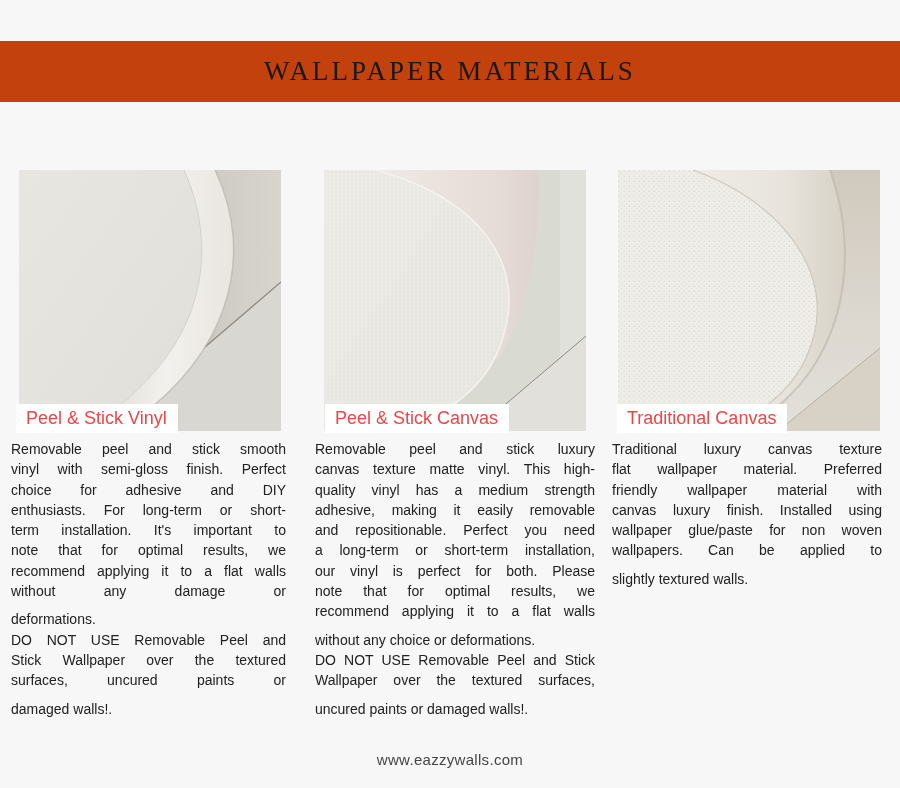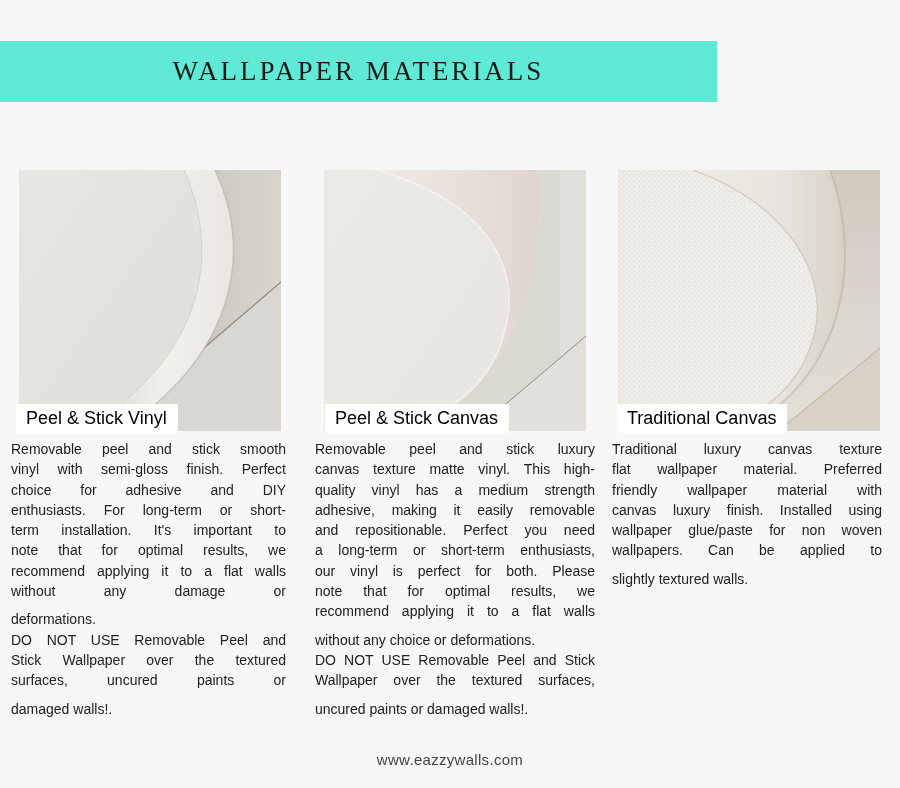--- a/index.html
+++ b/index.html
@@ -1,35 +1,35 @@
 <!DOCTYPE html>
 <html><head>
 <meta charset="utf-8">
 <style>
   html,body{margin:0;padding:0;}
   body{font-family:"Liberation Sans",sans-serif;background:#f7f7f7;}
   .page{position:relative;width:900px;height:788px;background:#f7f7f7;overflow:hidden;}
 
-  .banner{position:absolute;top:41px;left:0;width:717px;height:61px;background:#5eead4;
+  .banner{position:absolute;top:41px;left:0;width:900px;height:61px;background:#c2410c;
           display:flex;align-items:center;justify-content:center;}
   .banner h1{margin:0;font-family:"Liberation Serif",serif;font-weight:500;font-size:27px;
              letter-spacing:3px;color:#191919;}
 
   .col{position:absolute;top:170px;}
   .col-1{left:11px;width:275px;}
   .col-2{left:315px;width:280px;}
   .col-3{left:612px;width:270px;}
 
   .imgwrap{position:relative;width:262px;height:261px;}
   .col-1 .imgwrap{margin-left:8px;}
   .col-2 .imgwrap{margin-left:9px;}
   .col-3 .imgwrap{margin-left:6px;}
   .imgwrap svg{display:block;}
 
-  .mat-label{position:absolute;bottom:-2px;background:#ffffff;color:#000000;
+  .mat-label{position:absolute;bottom:-2px;background:#ffffff;color:#ef4444;
              font-size:18px;line-height:25px;padding:2px 11px 2px 10px;white-space:nowrap;}
   .col-1 .mat-label{left:-3px;}
   .col-2 .mat-label{left:1px;}
   .col-3 .mat-label{left:-1px;}
 
   .desc{margin-top:8px;font-size:14px;line-height:20.3px;color:#212121;}
   .jline{text-align:justify;text-align-last:justify;white-space:nowrap;}
   .jline.last{text-align-last:left;margin-top:8px;}
   .warn .jline{text-underline-offset:3px;text-decoration-thickness:1px;}
 
@@ -127,21 +127,21 @@
       </svg>
       <div class="mat-label">Peel &amp; Stick Canvas</div>
     </div>
     <div class="desc">
       <div class="body">
           <div class="jline">Removable peel and stick luxury</div>
           <div class="jline">canvas texture matte vinyl. This high-</div>
           <div class="jline">quality vinyl has a medium strength</div>
           <div class="jline">adhesive, making it easily removable</div>
           <div class="jline">and repositionable. Perfect you need</div>
-          <div class="jline">a long-term or short-term enthusiasts,</div>
+          <div class="jline">a long-term or short-term installation,</div>
           <div class="jline">our vinyl is perfect for both. Please</div>
           <div class="jline">note that for optimal results, we</div>
           <div class="jline">recommend applying it to a flat walls</div>
           <div class="jline last">without any choice or deformations.</div>
         </div>
       <div class="warn">
           <div class="jline">DO NOT USE Removable Peel and Stick</div>
           <div class="jline">Wallpaper over the textured surfaces,</div>
           <div class="jline last">uncured paints or damaged walls!.</div>
         </div>

